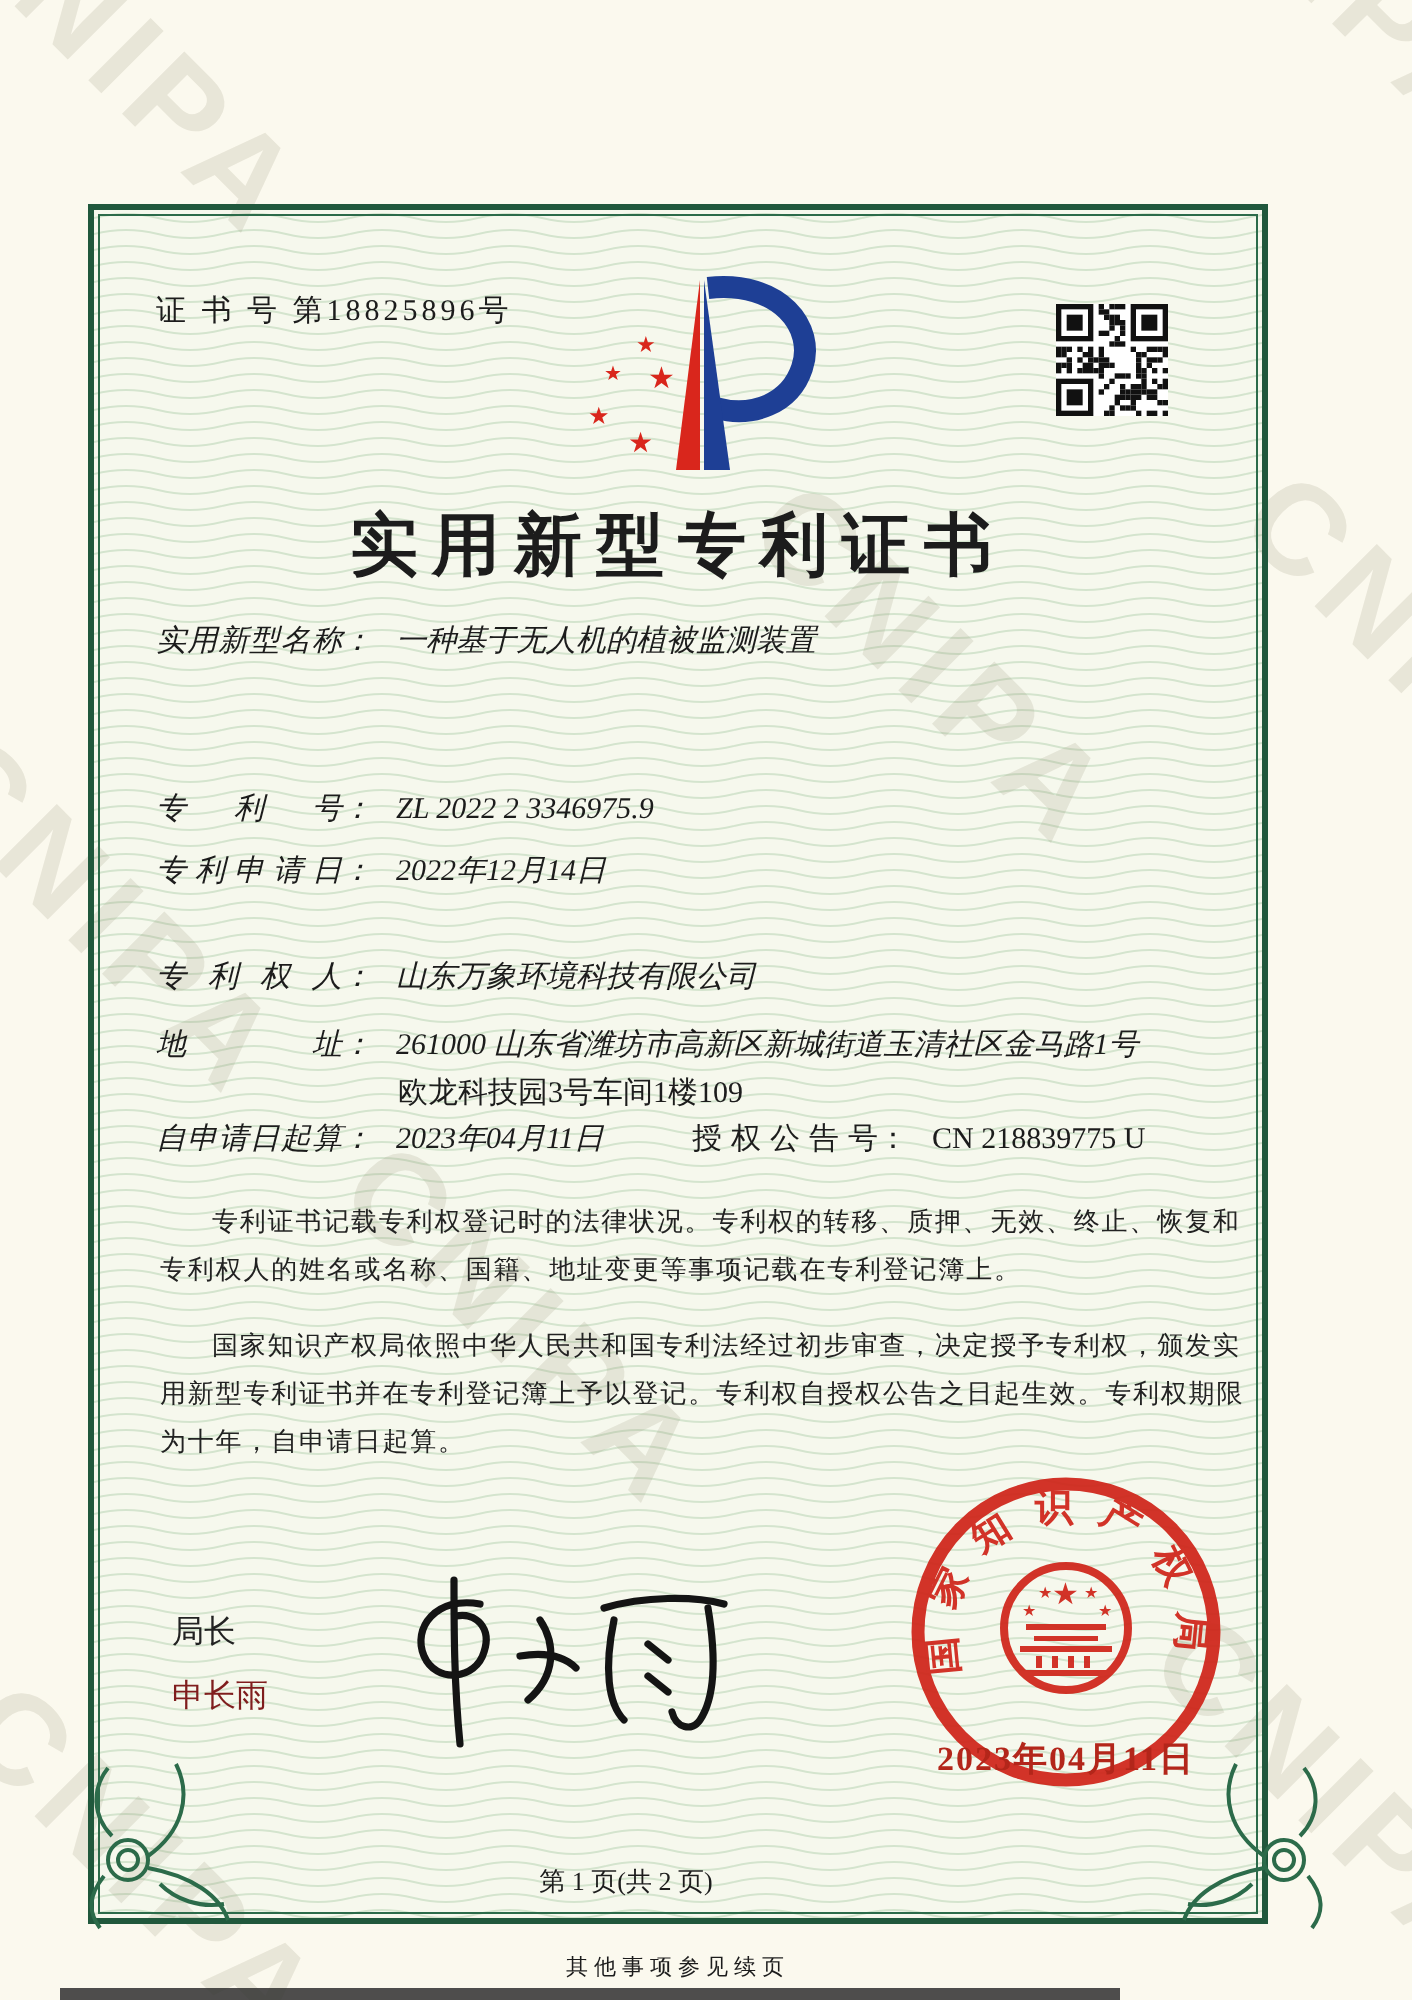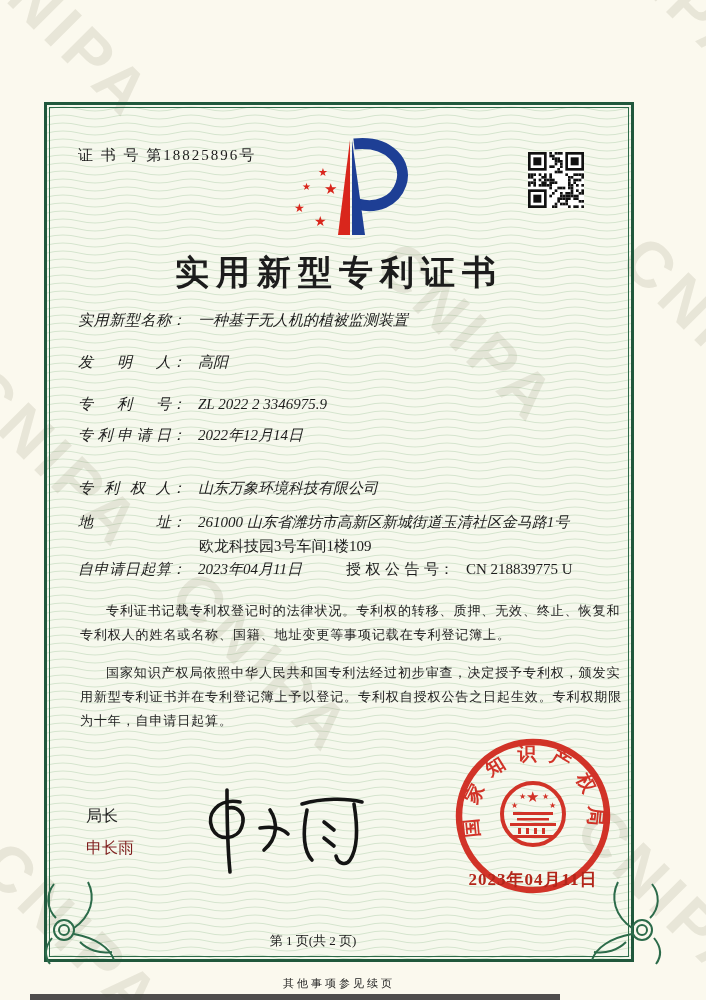--- a/index.html
+++ b/index.html
@@ -261,23 +261,20 @@
         <rect x="0" y="14" width="7" height="7" fill="#111"></rect>
         <rect x="1" y="15" width="5" height="5" fill="#fff"></rect>
         <rect x="2" y="16" width="3" height="3" fill="#111"></rect>
       </svg>
 
     <div class="title">实用新型专利证书</div>
 
     <div class="frow" style="top:311px">
       <span class="flabel">实用新型名称</span><span>：</span><span class="fvalue">一种基于无人机的植被监测装置</span>
     </div>
-    <div class="frow" style="top:353px">
-      <span class="flabel">发明人</span><span>：</span><span class="fvalue">高阳</span>
-    </div>
     <div class="frow" style="top:395px">
       <span class="flabel">专利号</span><span>：</span><span class="fvalue">ZL 2022 2 3346975.9</span>
     </div>
     <div class="frow" style="top:426px">
       <span class="flabel">专利申请日</span><span>：</span><span class="fvalue">2022年12月14日</span>
     </div>
     <div class="frow" style="top:479px">
       <span class="flabel">专利权人</span><span>：</span><span class="fvalue">山东万象环境科技有限公司</span>
     </div>
     <div class="frow" style="top:513px">

